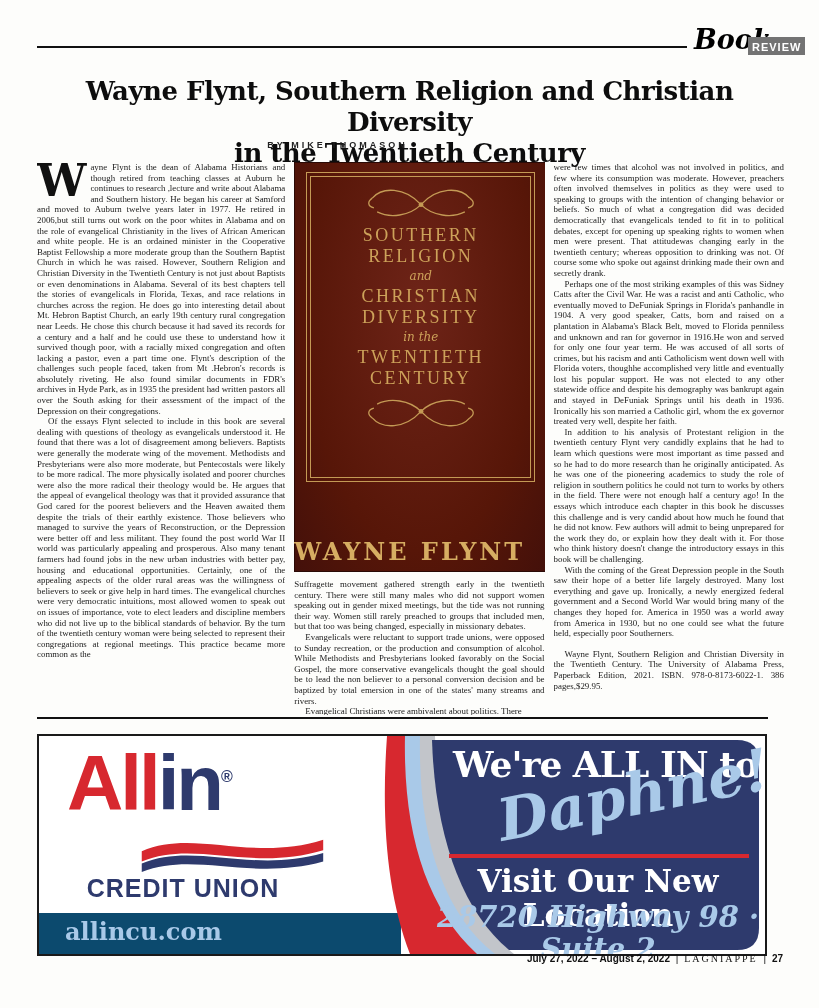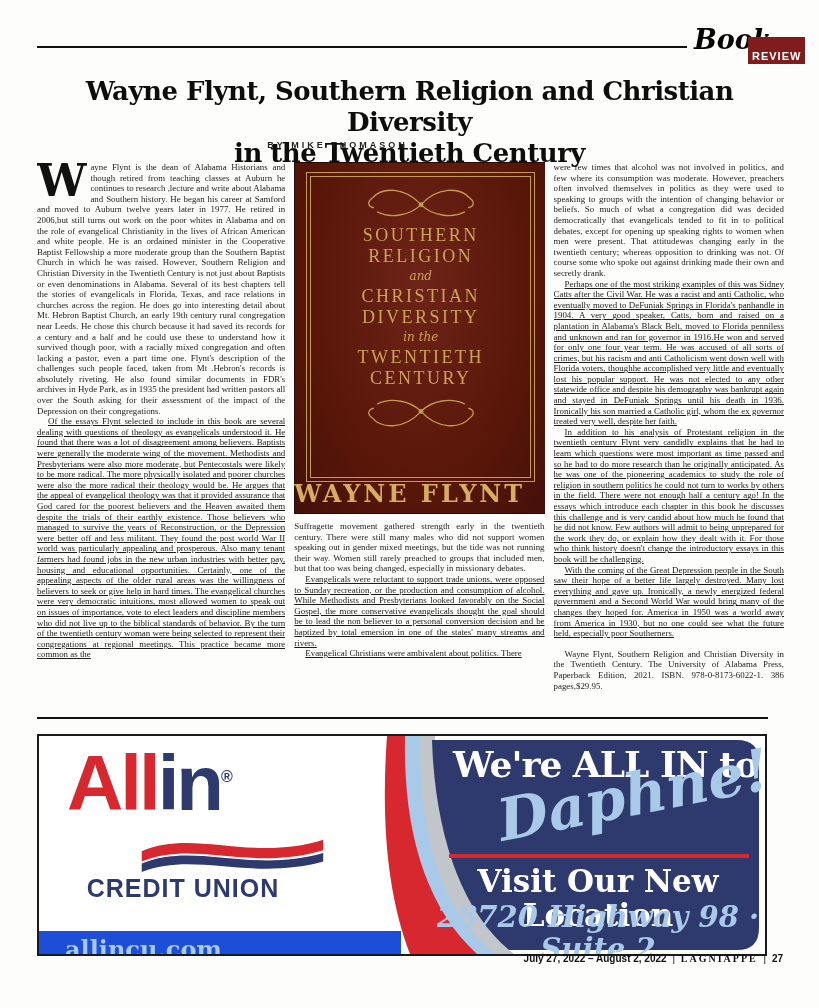--- a/index.html
+++ b/index.html
@@ -2,43 +2,43 @@
 <html><head>
 <meta charset="utf-8">
 <style>
   html,body{margin:0;padding:0;background:#888;}
   .page{position:relative;width:819px;height:1008px;margin:0 auto;background:#fdfdfb;
         font-family:"Liberation Serif", serif;color:#1b1b1b;overflow:hidden;}
 
   
   .mast-line{position:absolute;left:37px;top:46px;width:650px;height:2px;background:#111;}
   .book-script{position:absolute;left:694px;top:26px;font:italic 700 27px/1 "DejaVu Serif", serif;color:#000;}
-  .review-badge{position:absolute;left:748px;top:37px;background:#7f1d1d;color:#fff;
-        font:700 11px/1 "Liberation Sans", sans-serif;letter-spacing:1px;padding:14px 4px 2px 4px;}
+  .review-badge{position:absolute;left:748px;top:37px;background:#737373;color:#fff;
+        font:700 11px/1 "Liberation Sans", sans-serif;letter-spacing:1px;padding:5px 4px 2px 4px;}
 
   
   .headline{position:absolute;left:30px;top:76px;width:759px;text-align:center;
         font-family:"DejaVu Serif", serif;font-weight:700;font-size:26px;line-height:31px;
         letter-spacing:-0.5px;color:#0d0d0d;}
   .byline{position:absolute;left:0;top:141px;width:675px;text-align:center;
         font:700 9px/1 "Liberation Sans", sans-serif;letter-spacing:3px;color:#222;}
 
   
   .columns{position:absolute;left:37px;top:162px;width:747px;height:553px;display:flex;gap:9px;}
   .col{font-size:8.9px;line-height:10.6px;text-align:justify;overflow:hidden;}
   .col1{width:251px;}
   .col2{width:253px;}
   .col3{width:233px;}
   .col p{margin:0;}
-  .col p.indent{text-indent:11px;text-decoration:underline;}
+  .col p.indent{text-indent:11px;}
   .dropcap{float:left;font:700 44px/36px "DejaVu Serif", serif;padding:1px 4px 0 0;color:#111;}
   .citation{font-weight:400;margin-top:10px !important;text-indent:11px;}
 
   
-  .cover{position:relative;width:253px;height:352px;
+  .cover{position:relative;width:253px;height:410px;
         background:radial-gradient(ellipse at 50% 35%, #6e2418 0%, #571608 65%, #43100a 100%);
         box-shadow:0 0 0 1px #2a0a06 inset;}
   .cover-frame{position:absolute;left:16px;top:14px;right:16px;height:296px;
         border:1px solid #c49a55;outline:1px solid #c49a55;outline-offset:3px;
         display:flex;flex-direction:column;align-items:center;padding-top:4px;}
   .cover-frame svg{display:block;}
   .cv-big{font-family:"Liberation Serif", serif;color:#cda25a;font-size:18px;line-height:21px;letter-spacing:2.5px;}
   .cv-small{font:italic 400 12px/15px "DejaVu Serif", serif;color:#cda25a;margin:2px 0;}
   .cover-author{position:absolute;left:0;bottom:14px;width:100%;text-align:left;
         font-family:"DejaVu Serif", serif;font-weight:700;font-size:24px;letter-spacing:3px;color:#d6ad62;}
@@ -50,39 +50,39 @@
   .ad .stripes{position:absolute;left:0;top:0;width:726px;height:218px;pointer-events:none;}
 
   .logo-words{position:absolute;left:28px;top:8px;font-family:"Liberation Sans", sans-serif;
         font-weight:700;font-size:78px;line-height:1;letter-spacing:-3px;}
   .logo-all{color:#d7282f;}
   .logo-in{color:#2e3a6d;}
   .logo-reg{color:#2e3a6d;font-size:16px;vertical-align:28px;letter-spacing:0;}
   .logo-wave{position:absolute;left:98px;top:96px;}
   .logo-sub{position:absolute;left:28px;top:140px;width:232px;text-align:center;
         font:700 25px/1 "Liberation Sans", sans-serif;letter-spacing:1px;color:#2e3a6d;}
-  .web-bar{position:absolute;left:0;bottom:0;width:362px;height:23px;background:#1d4ed8;}
+  .web-bar{position:absolute;left:0;bottom:0;width:362px;height:41px;background:#0c4a6e;}
   .web-text{position:absolute;left:26px;top:7px;font:700 24px/1 "DejaVu Serif", serif;color:#a9c9e8;}
 
   .ad-right{position:absolute;left:392px;top:0;right:0;bottom:0;}
   .ad-head{position:absolute;left:22px;top:10px;font:700 36px/1 "DejaVu Serif", serif;color:#fff;letter-spacing:-1px;}
   .ad-city{position:absolute;right:-6px;top:30px;font:italic 700 58px/1 "DejaVu Serif", serif;
         color:#a9c9e8;transform:rotate(-11deg);}
   .ad-rule{position:absolute;left:18px;right:16px;top:118px;height:4px;background:#d7282f;}
   .ad-visit{position:absolute;left:0;right:0;top:128px;text-align:center;
         font:700 31px/1.1 "DejaVu Serif", serif;color:#fff;}
   .ad-addr{position:absolute;left:0;right:0;top:166px;text-align:center;
         font:italic 700 29px/1.1 "DejaVu Serif", serif;color:#a9c9e8;}
 
   
   .footer{position:absolute;right:36px;top:953px;font-family:"Liberation Sans", sans-serif;
         font-size:10px;color:#111;}
   .f-date{font-weight:700;}
   .f-sep{font-weight:400;margin:0 3px;}
-  .f-pub{font-weight:700;letter-spacing:2px;font-family:"Liberation Serif", serif;}
+  .f-pub{font-weight:400;letter-spacing:2px;font-family:"Liberation Serif", serif;}
   .f-page{font-weight:700;}
 </style>
 </head>
 <body>
 
 <div class="page">
 
   <div class="mast-line"></div>
   <div class="book-script">Book</div>
   <div class="review-badge">REVIEW</div>

